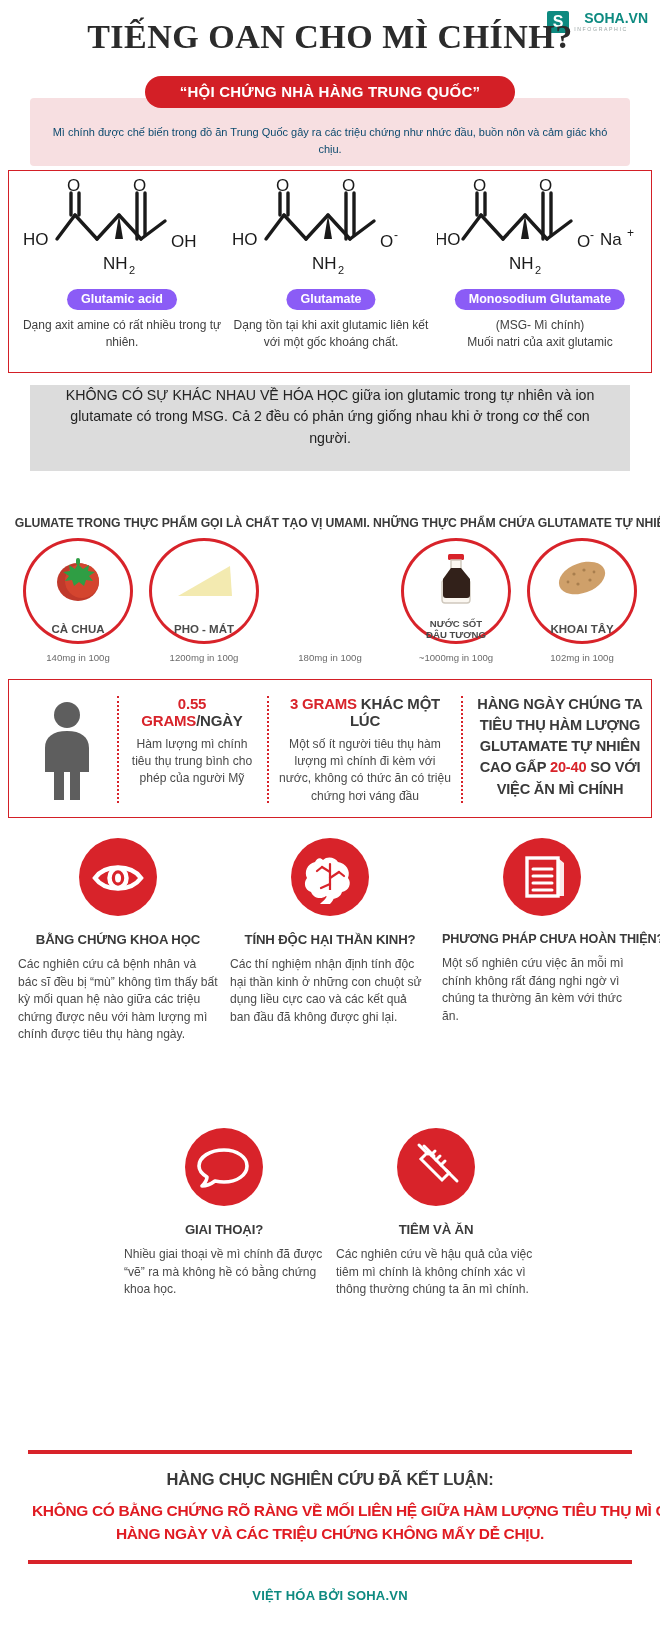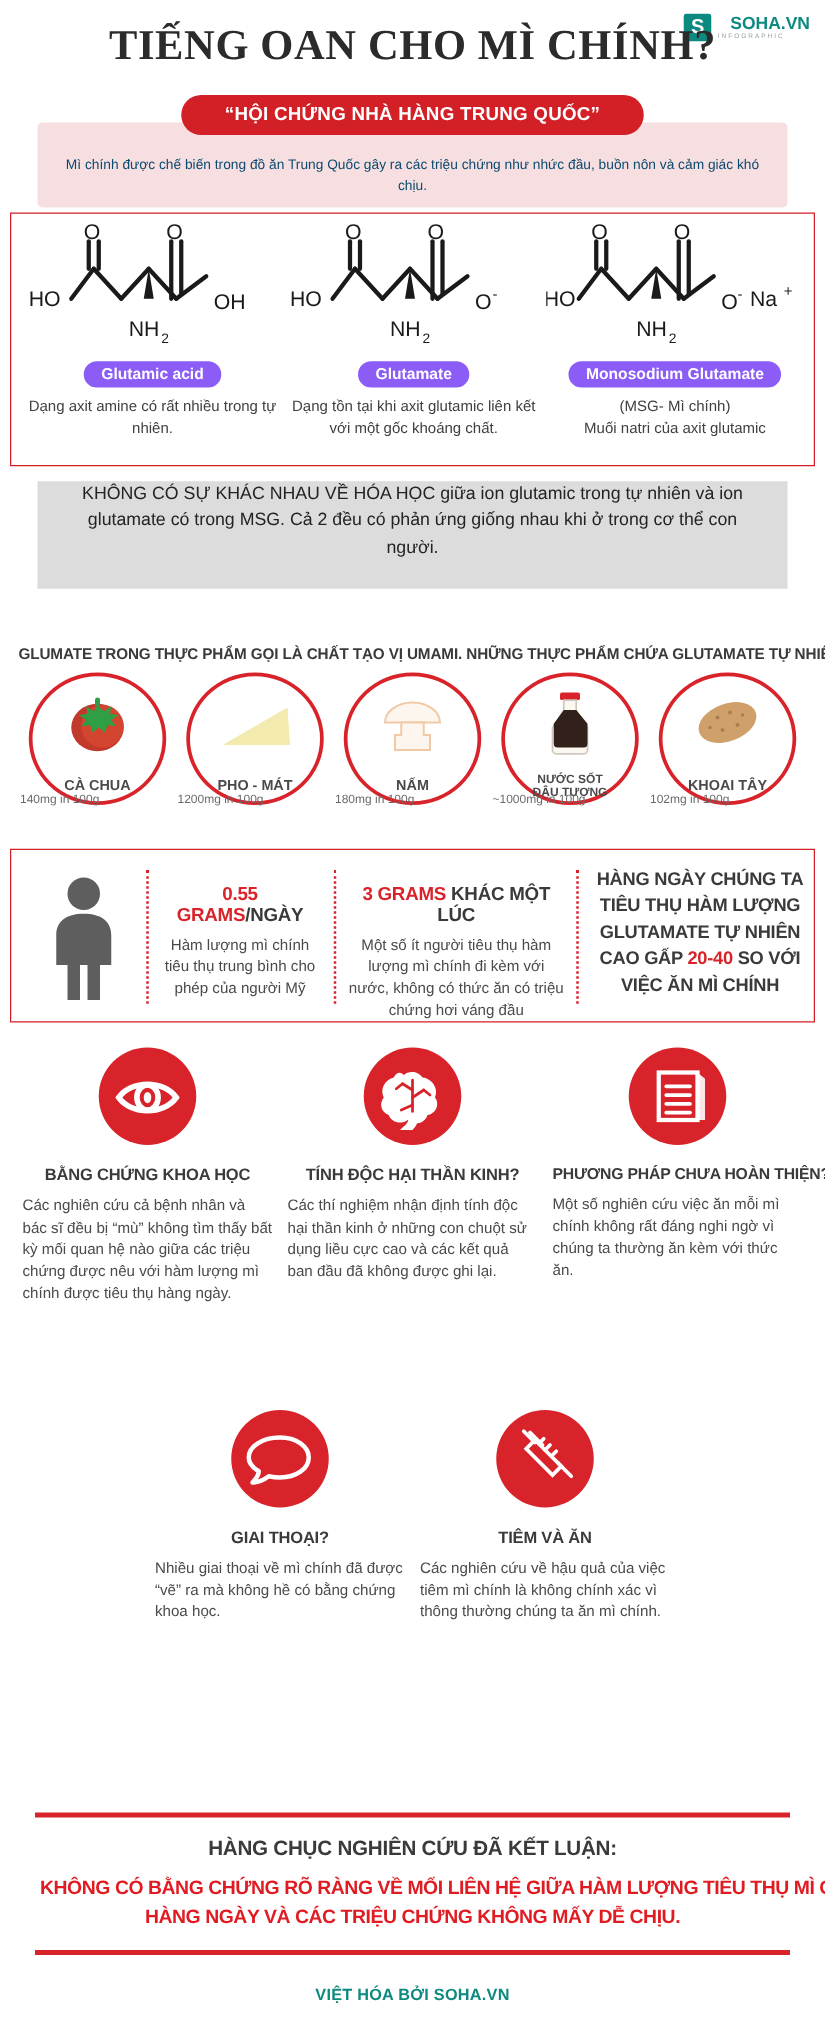--- a/index.html
+++ b/index.html
@@ -66,30 +66,30 @@
 
   
   .foods { position:absolute; top:538px; left:16px; width:628px; height:110px; }
   .food { position:absolute; top:0; width:124px; height:106px; }
   .food .ring { position:absolute; top:0; left:7px; width:110px; height:106px;
                 border:3.5px solid #d8232a; border-radius:50%; }
   .food .art { position:absolute; top:14px; left:0; width:124px; height:52px; }
   .food .nm { position:absolute; bottom:8px; left:0; width:124px; text-align:center;
               font-weight:bold; font-size:11.5px; color:#4a4a4a; line-height:1.15; }
   .food .nm.two { bottom:4px; font-size:9.6px; }
-  .foodval { position:absolute; top:634px; width:124px; text-align:left;
+  .foodval { position:absolute; top:652px; width:124px; text-align:center;
              font-size:9.6px; color:#6a6a6a; }
 
   
   .cons-box { position:absolute; top:679px; left:8px; width:644px; height:139px;
               border:1.5px solid #d31f26; }
   .person { position:absolute; top:20px; left:22px; width:72px; height:100px; }
   .dotline { position:absolute; top:16px; width:0; height:107px;
              border-left:2px dotted #d8232a; }
-  .cons-col { position:absolute; top:16px;margin-top:12px; }
+  .cons-col { position:absolute; top:16px; }
   .cons-hl { text-align:center; font-weight:bold; font-size:15px; color:#3a3a3a;
              line-height:1.1; margin-bottom:7px; letter-spacing:-0.2px; }
   .cons-hl .red { color:#d8232a; }
   .cons-body { text-align:center; font-size:12.1px; line-height:1.42; color:#4a4a4a; }
   .cons-right { position:absolute; top:14px; left:462px; width:178px; text-align:center;
                 font-weight:bold; font-size:14.6px; line-height:1.45; color:#3a3a3a;
                 letter-spacing:-0.2px; }
   .cons-right .red { color:#d8232a; }
 
   
@@ -237,28 +237,20 @@
     </div>
 
     <div class="food" style="left:126px">
       <div class="ring"></div>
       <svg class="art" viewBox="0 0 124 52">
         <path d="M36 44 L88 14 L90 44 Z" fill="#f3eab0"></path>
       </svg>
       <div class="nm">PHO - MÁT</div>
     </div>
 
-    <div class="food" style="left:252px">
-      <div class="ring"></div>
-      <svg class="art" viewBox="0 0 124 52">
-        <path d="M40 26 a22 16 0 0 1 44 0 z" fill="#fdf6ef" stroke="#f0c9a6" stroke-width="1.6"></path>
-        <path d="M53 26 h18 v10 h5 v12 h-28 v-12 h5 z" fill="#fdf6ef" stroke="#f0c9a6" stroke-width="1.6"></path>
-      </svg>
-      <div class="nm">NẤM</div>
-    </div>
 
     <div class="food" style="left:378px">
       <div class="ring"></div>
       <svg class="art" viewBox="0 0 124 52">
         <rect x="54" y="2" width="16" height="6" rx="1.5" fill="#d8232a"></rect>
         <path d="M57 8 h10 v9 l9 13 v18 a3 3 0 0 1 -3 3 h-22 a3 3 0 0 1 -3 -3 v-18 l9 -13 z" fill="#fbf7f1" stroke="#cfc8bd" stroke-width="1.4"></path>
         <path d="M49 27 l8 -11 h10 l9 11 v16 a3 3 0 0 1 -3 3 h-21 a3 3 0 0 1 -3 -3 z" fill="#32211a"></path>
       </svg>
       <div class="nm two">
         <span>NƯỚC SỐT</span><br>

